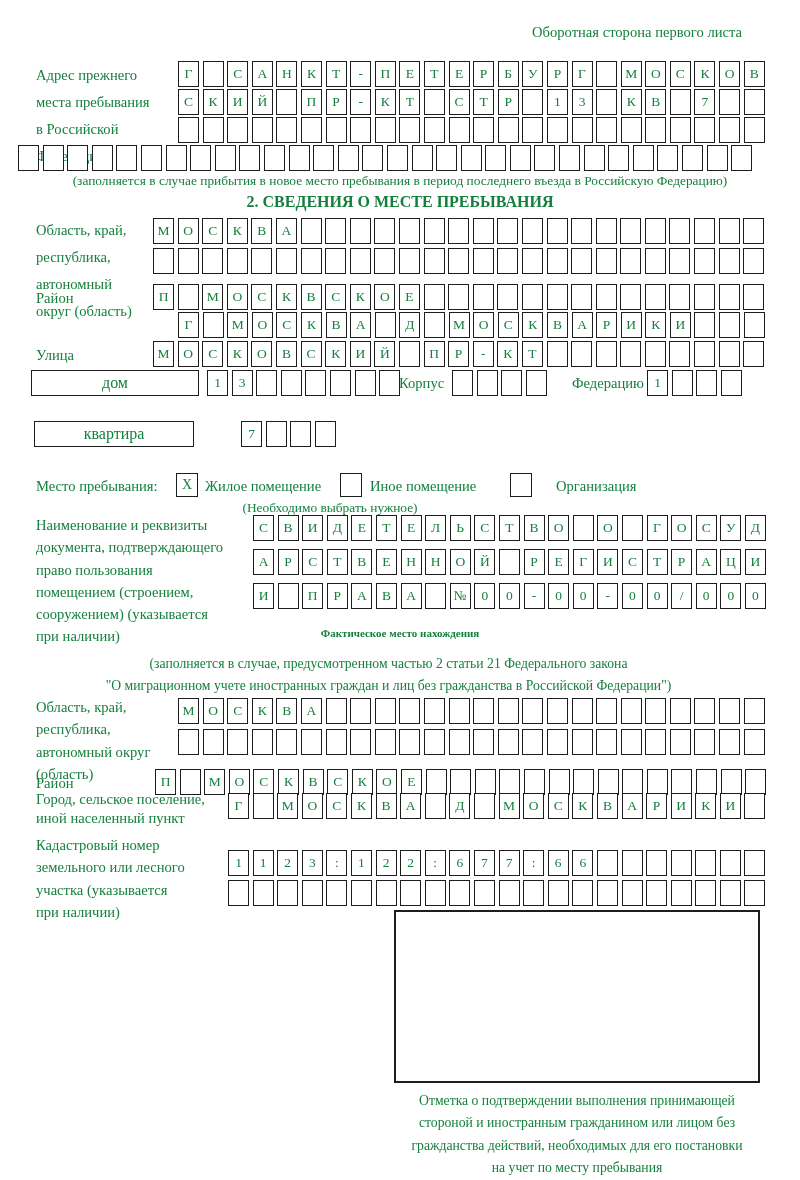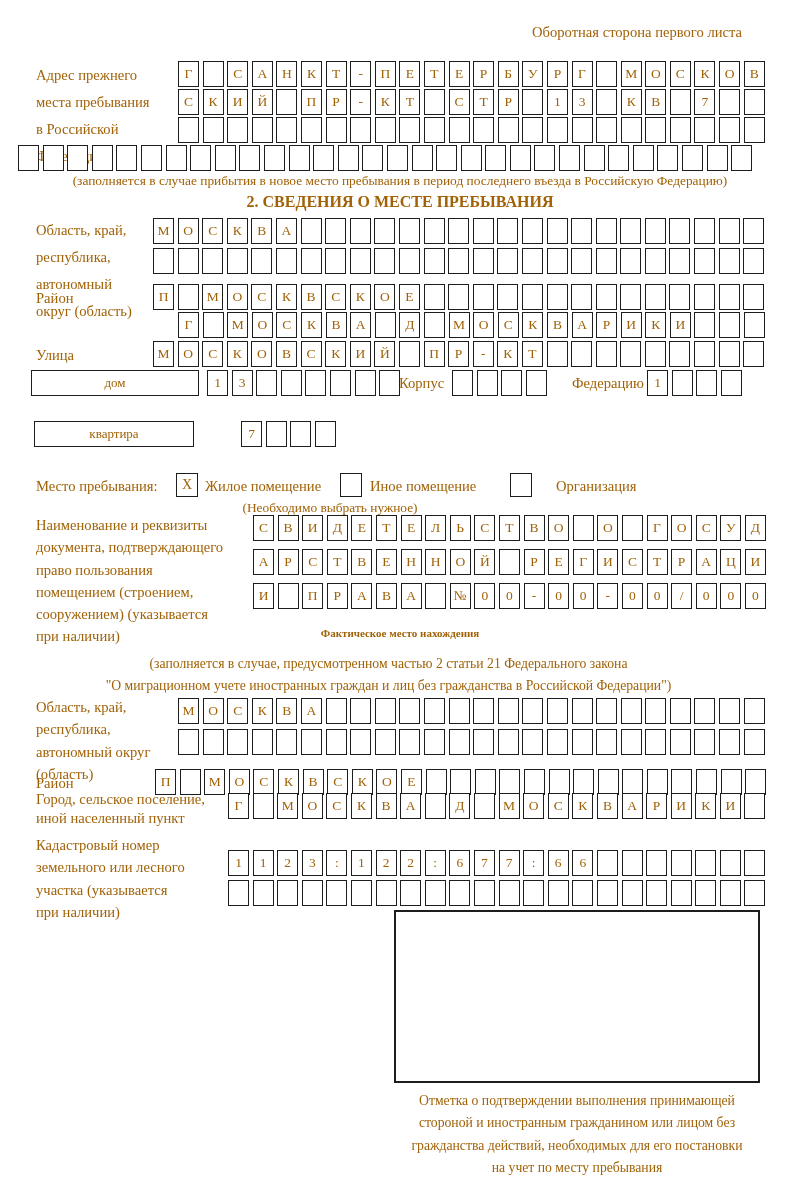--- a/index.html
+++ b/index.html
@@ -1,30 +1,30 @@
 <!DOCTYPE html>
 <html><head>
 <meta charset="utf-8">
 <style>
   html,body{margin:0;padding:0;background:#fff;}
   .page{position:relative;width:800px;height:1180px;background:#fff;
-        font-family:"Liberation Serif", serif;color:#a16207;overflow:hidden;}
+        font-family:"Liberation Serif", serif;color:#15803d;overflow:hidden;}
   .lbl{position:absolute;font-size:14.6px;line-height:22.3px;white-space:pre-line;}
   .lh27{line-height:27px;}
   .lh19{line-height:19px;}
   .note{position:absolute;font-size:13.4px;line-height:17px;white-space:pre-line;}
   .center{text-align:center;}
   .hdr{position:absolute;font-weight:bold;font-size:16px;width:800px;text-align:center;}
   .cells{position:absolute;display:flex;gap:3.6px;}
   .cell{flex:0 0 21px;width:21px;height:26px;border:1.7px solid #1d1d1d;box-sizing:border-box;
         display:flex;align-items:center;justify-content:center;font-size:13.5px;background:#fff;}
   .cellbox{position:absolute;width:22px;height:24px;border:1.7px solid #1d1d1d;box-sizing:border-box;
         display:flex;align-items:center;justify-content:center;font-size:14px;}
   .wbox{position:absolute;border:1.7px solid #1d1d1d;box-sizing:border-box;height:26px;
-        display:flex;align-items:center;justify-content:center;font-size:13px;text-align:center;}
+        display:flex;align-items:center;justify-content:center;font-size:16px;text-align:center;}
   .stamp{position:absolute;border:2px solid #1d1d1d;box-sizing:border-box;background:#fff;}
   .corner{position:absolute;font-size:14.6px;}
 </style>
 </head>
 <body>
 
 <div class="page">
 
   <div class="corner" style="top:24px;right:58px;">Оборотная сторона первого листа</div>
 

